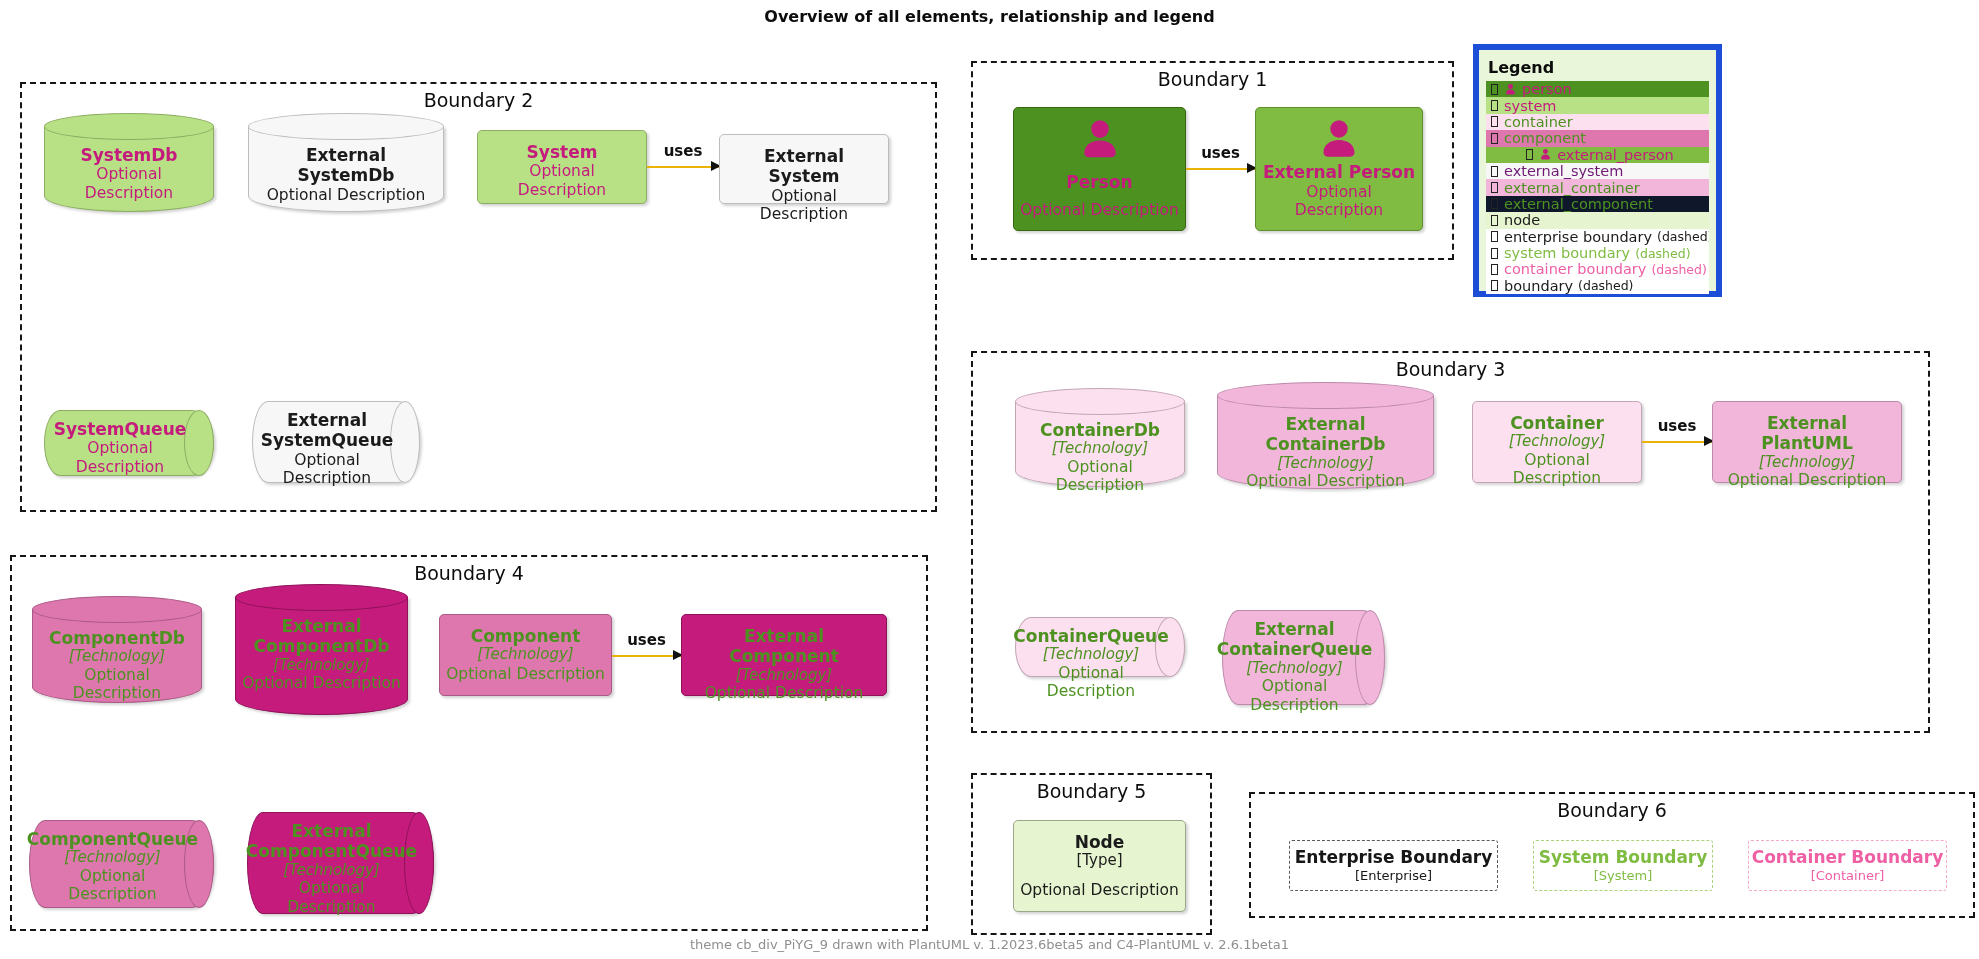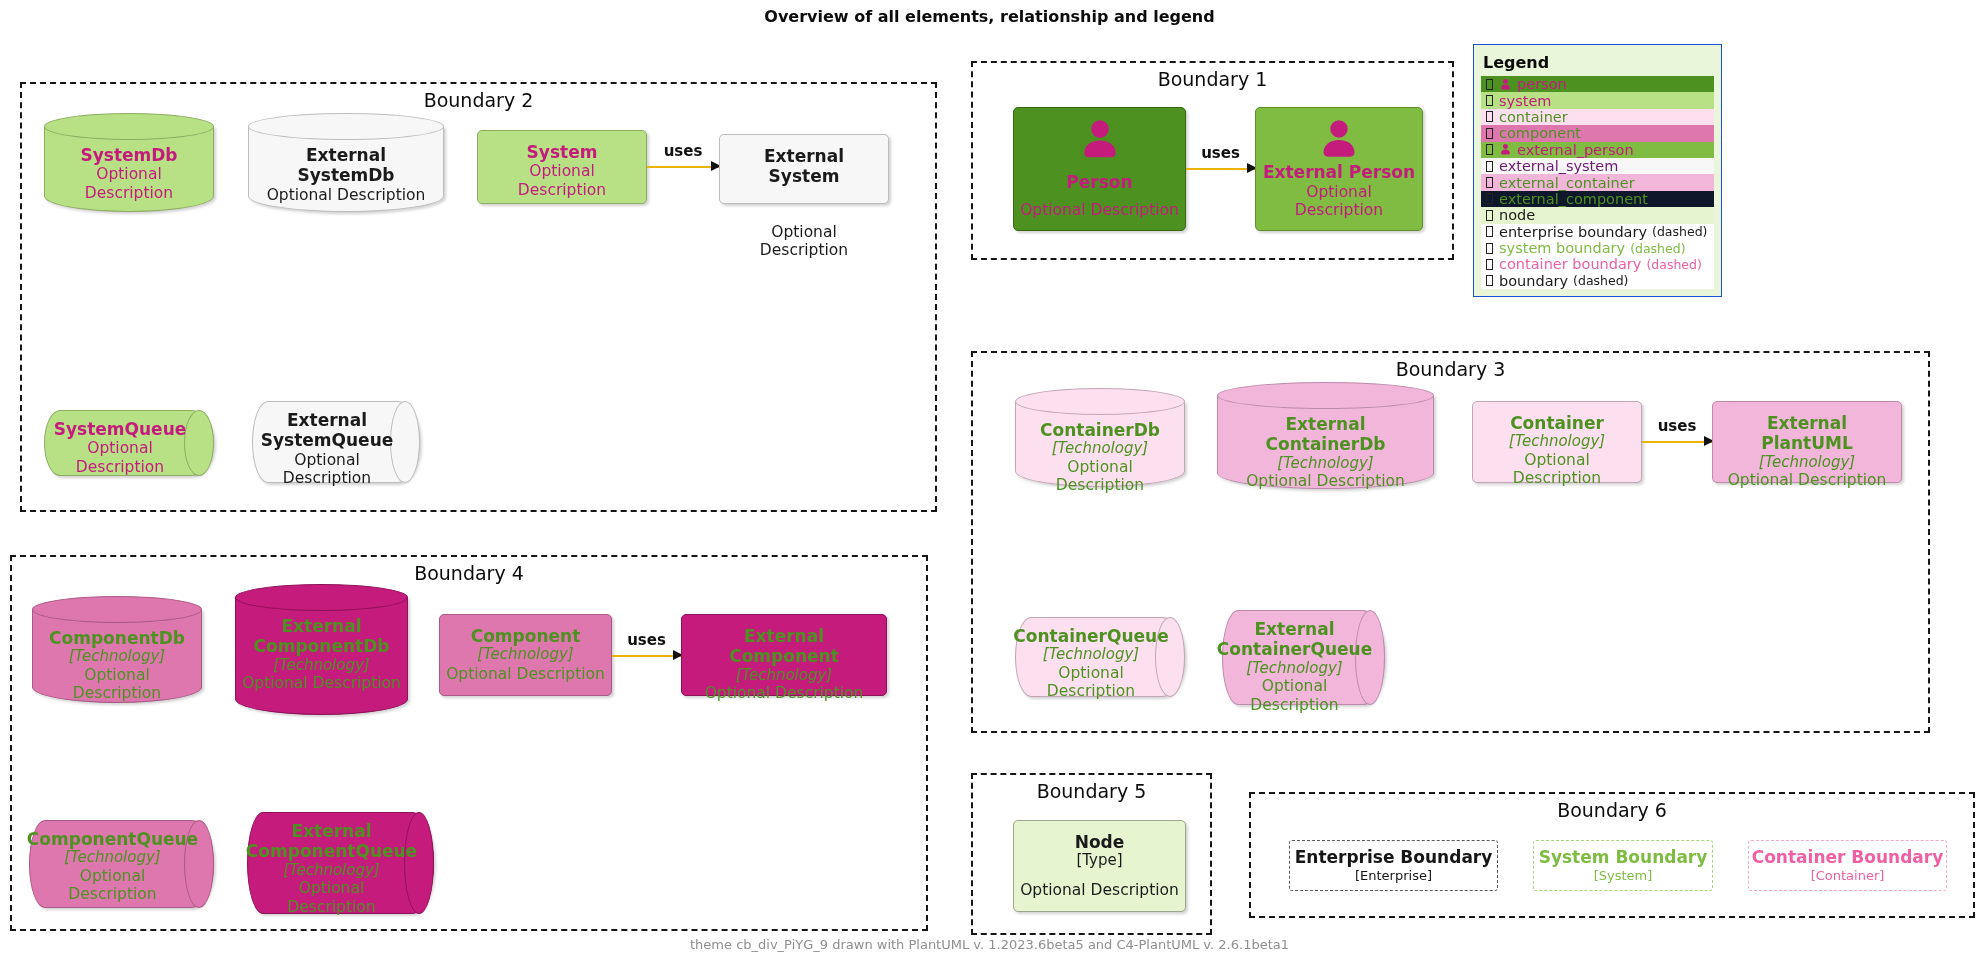--- a/index.html
+++ b/index.html
@@ -84,39 +84,39 @@
     border-left:10px solid #111; border-top:5.5px solid transparent; border-bottom:5.5px solid transparent;
   }
   .arrow-label {
     position:absolute; left:50%; transform:translateX(-50%); top:-24px;
     font-weight:bold; font-size:15px; color:#111; white-space:nowrap;
   }
 
   
   .legend {
     position:absolute; left:1473px; top:44px; width:249px; height:253px;
-    background:#e9f6da; border:1px solid #1d4ed8; box-sizing:border-box; padding:6px 7px 6px 7px;
+    background:#e9f6da; border:6px solid #1d4ed8; box-sizing:border-box; padding:6px 7px 6px 7px;
   }
   .legend-title { font-weight:bold; font-size:16px; color:#0c0c0c; margin:2px 0 4px 2px; }
   .lrow {
     display:flex; align-items:center; height:16.4px; font-size:14.5px; padding-left:3px;
     white-space:nowrap; overflow:hidden;
   }
   .tofu {
     display:inline-block; width:7px; height:11px; border:1.1px solid #222;
     margin:0 6px 0 2px; flex:0 0 auto; box-sizing:border-box; background:transparent;
   }
   .mini-person { width:13px; height:13px; fill:#c51b7d; margin-right:5px; flex:0 0 auto; }
   .dashed-note { font-size:12.5px; margin-left:5px; }
 
   .lrow.bg-darkgreen  { background:#4d9221; color:#c51b7d; }
   .lrow.bg-lightgreen { background:#b8e186; color:#c51b7d; }
   .lrow.bg-palepink   { background:#fde0ef; color:#4d9221; }
   .lrow.bg-pink       { background:#de77ae; color:#4d9221; }
-  .lrow.bg-green      { background:#7fbc41; color:#c51b7d; }
+  .lrow.bg-green      { background:#7fbc41; color:#c51b7d;justify-content:center; }
   .lrow.bg-white      { background:#f7f7f7; color:#701a75; }
   .lrow.bg-lightpink  { background:#f1b6da; color:#4d9221; }
   .lrow.bg-magenta    { background:#0f172a; color:#4d9221; }
   .lrow.bg-palegreen  { background:#e6f5d0; color:#1b1b1b; }
   .lrow.bg-none       { background:#ffffff; color:#1b1b1b; }
   .lrow.fg-green      { color:#7fbc41; }
   .lrow.fg-pink       { color:#ef5fa4; }
 
   
   .minib {
@@ -156,21 +156,21 @@
 
   <div class="el box c-lightgreen t-magenta" style="left:477px; top:130px; width:170px; height:74px;">
     <div class="el-title">System</div>
     <div class="el-desc">Optional Description</div>
   </div>
 
   <div class="arrow" style="left:647px; top:166px; width:72px;">
     <span class="arrow-label">uses</span>
   </div>
 
-  <div class="el box c-white t-dark" style="left:719px; top:134px; width:170px; height:70px;gap:36px;">
+  <div class="el box c-white t-dark" style="left:719px; top:134px; width:170px; height:70px;">
     <div class="el-title">External System</div>
     <div class="el-desc">Optional Description</div>
   </div>
 
   <div class="el queue c-lightgreen t-magenta" style="left:44px; top:410px; width:170px; height:66px;">
     <div class="el-title">SystemQueue</div>
     <div class="el-desc">Optional Description</div>
   </div>
 
   <div class="el queue c-white t-dark" style="left:252px; top:401px; width:168px; height:82px;">
@@ -305,21 +305,21 @@
   </div>
 
   <div class="el box c-lightpink t-green" style="left:1712px; top:401px; width:190px; height:82px;">
     <div class="el-head">
       <div class="el-title">External PlantUML</div>
       <div class="el-tech">[Technology]</div>
     </div>
     <div class="el-desc">Optional Description</div>
   </div>
 
-  <div class="el queue c-palepink t-green" style="left:1015px; top:617px; width:170px; height:80px;">
+  <div class="el queue c-palepink t-green" style="left:1015px; top:617px; width:170px; height:60px;">
     <div class="el-head">
       <div class="el-title">ContainerQueue</div>
       <div class="el-tech">[Technology]</div>
     </div>
     <div class="el-desc">Optional Description</div>
   </div>
 
   <div class="el queue c-lightpink t-green" style="left:1222px; top:610px; width:163px; height:95px;">
     <div class="el-head">
       <div class="el-title">External ContainerQueue</div>

